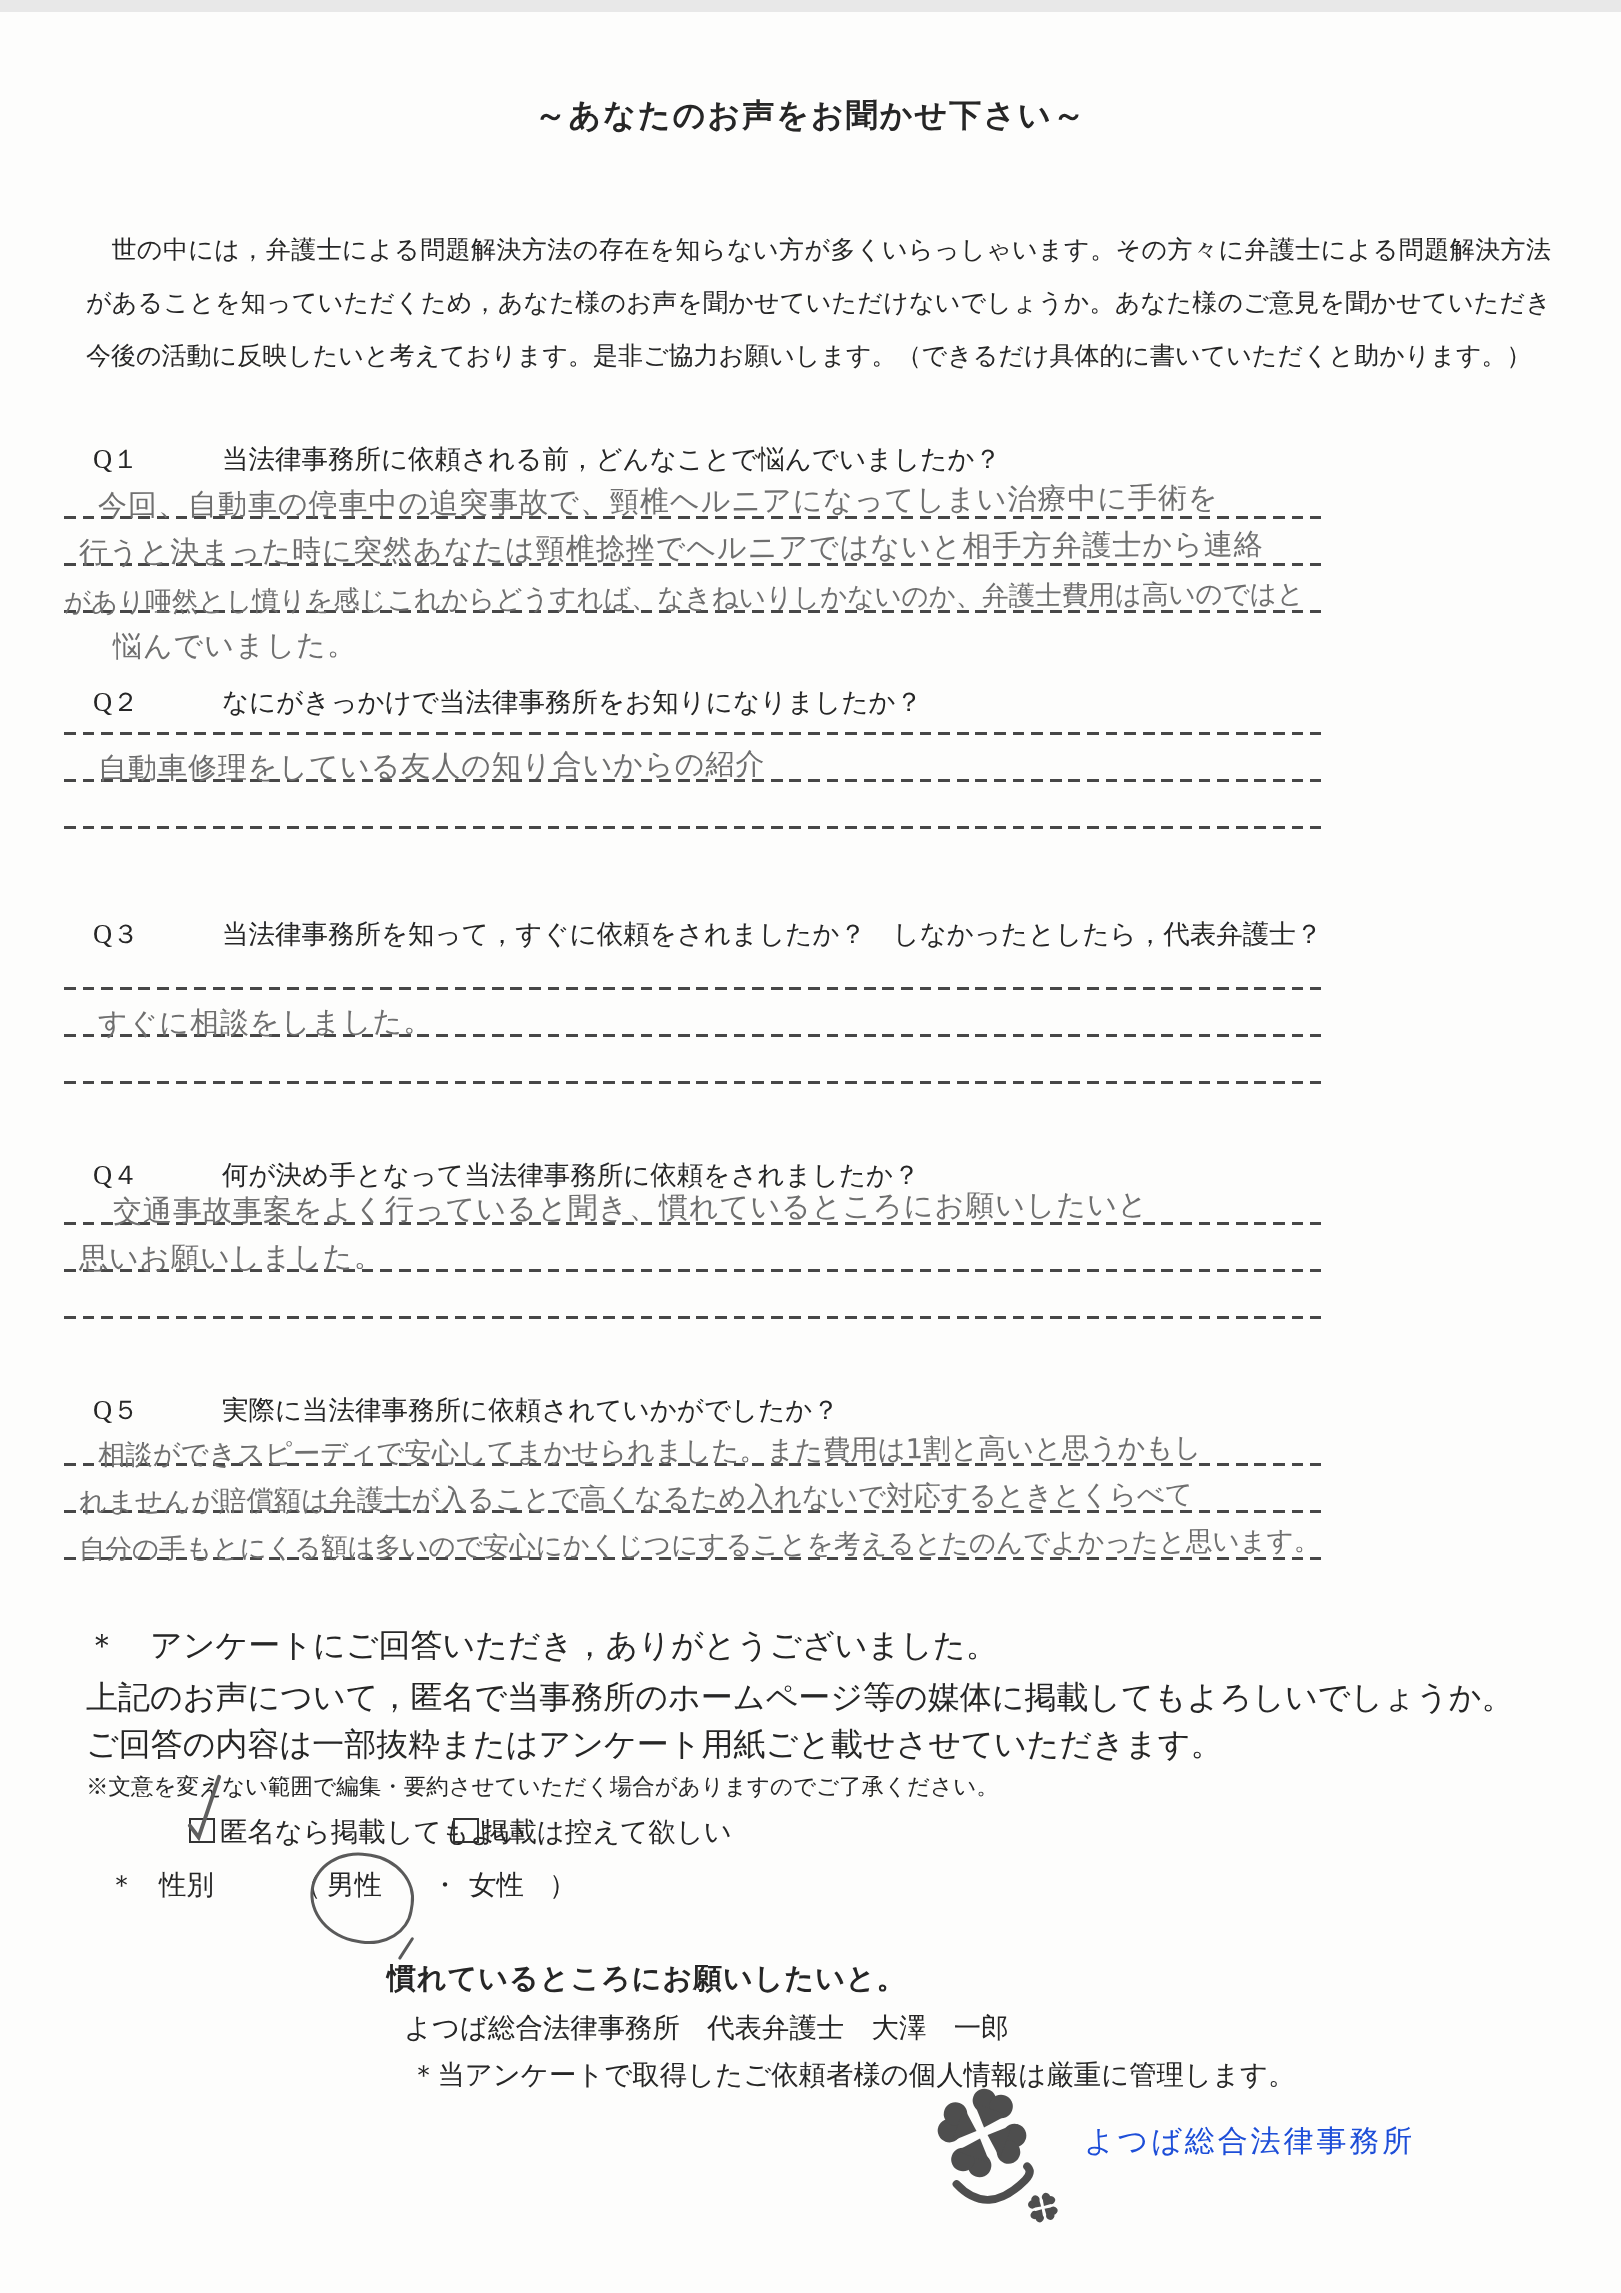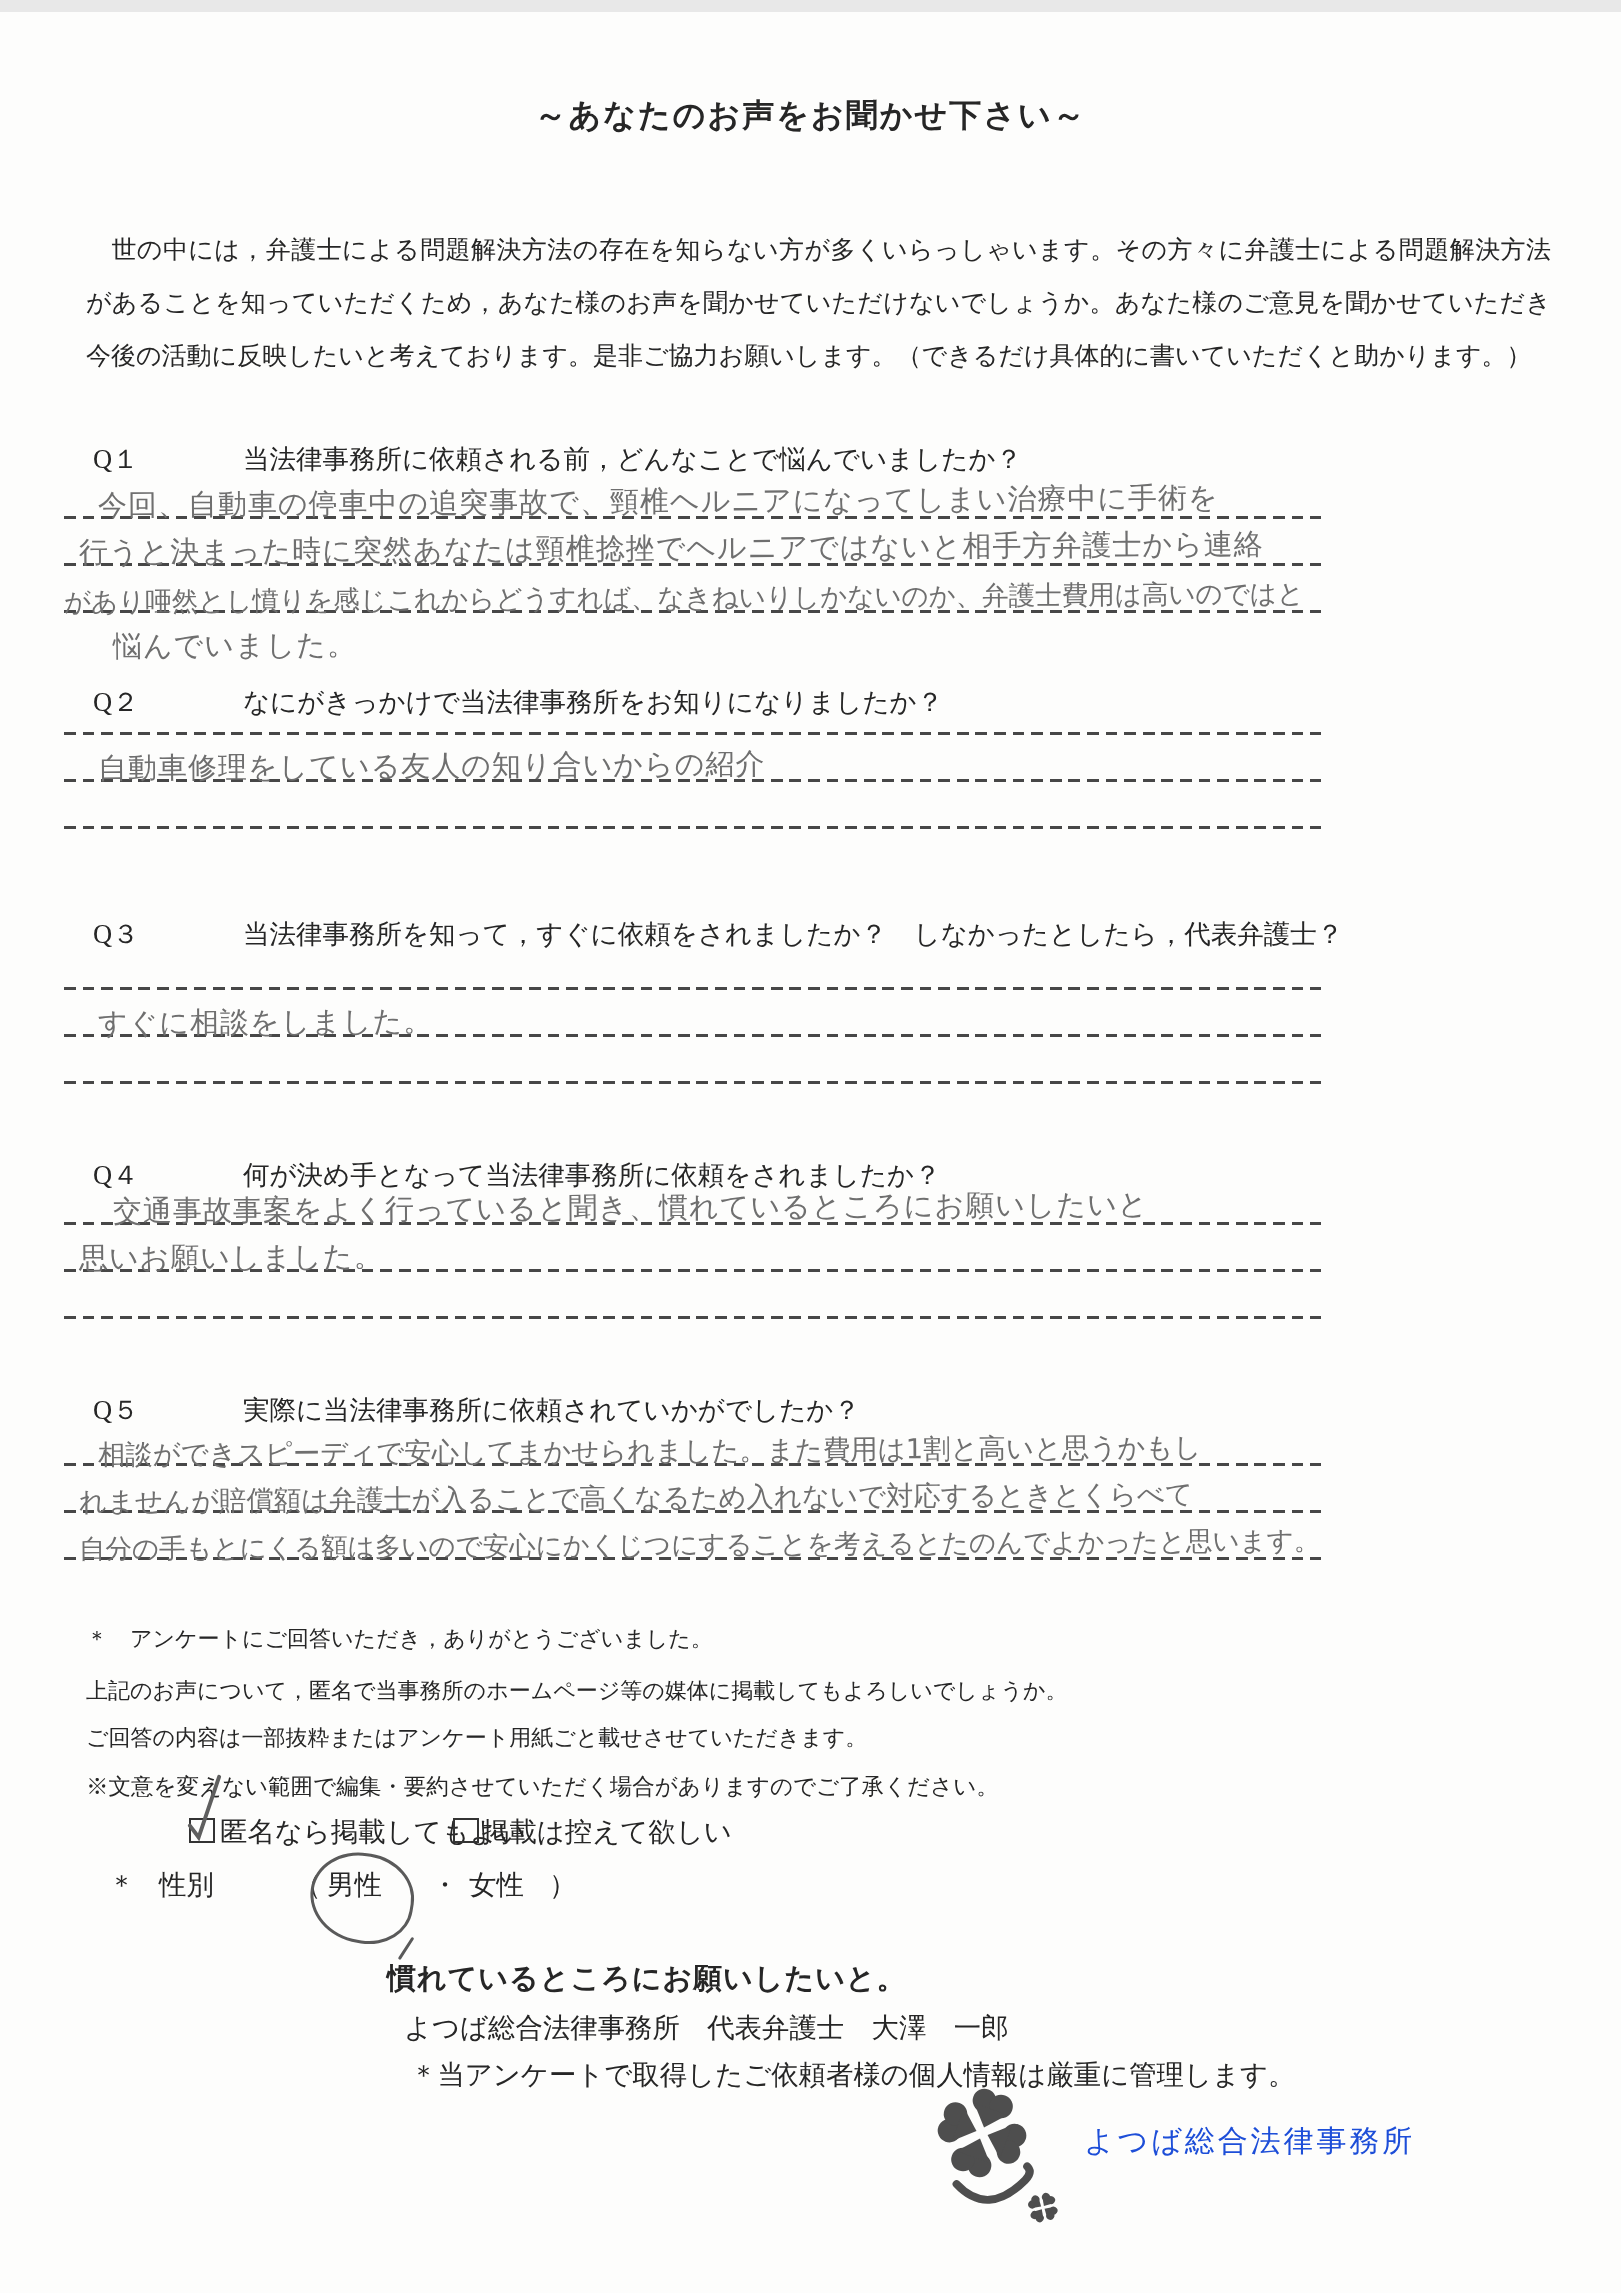--- a/index.html
+++ b/index.html
@@ -13,21 +13,21 @@
     overflow:hidden;
   }
   .title{
     position:absolute;top:82px;left:0;width:100%;
     text-align:center;font-size:32px;font-weight:bold;letter-spacing:2px;
   }
   .intro{
     position:absolute;top:186px;left:86px;width:1465px;
     font-size:25px;line-height:53px;text-align:justify;
   }
-  .q-header{position:absolute;left:93px;font-size:26.5px;display:flex;gap:21px;}
+  .q-header{position:absolute;left:93px;font-size:26.5px;display:flex;}
   .q-label{width:129px;flex:0 0 129px;}
   .q-text{white-space:nowrap;}
   .qh1{top:429px}.qh2{top:672px}.qh3{top:904px}.qh4{top:1145px}.qh5{top:1380px}
 
   .answers{position:absolute;left:64px;width:1257px;}
   .a1{top:460px}.a2{top:676px}.a3{top:931px}.a4{top:1166px}.a5{top:1407px}
   .ans-line{position:relative;height:47px;}
   .ans-line::after{
     content:"";position:absolute;left:0;right:0;bottom:0;height:2.9px;
     background:repeating-linear-gradient(90deg,#474747 0 11.8px,transparent 11.8px 18.6px);
@@ -39,21 +39,21 @@
     font-size:29px;color:#6f6f6f;white-space:nowrap;
     letter-spacing:1px;transform:rotate(-0.4deg);transform-origin:left bottom;
     z-index:2;
   }
   .hw.l0{left:0;}
   .hw.l15{left:14.7px;}
   .hw.l50{left:49px;}
   .hw.small{font-size:26.5px;letter-spacing:0;}
   .hw.med{font-size:27.4px;letter-spacing:0;}
 
-  .foot-line{position:absolute;left:86px;font-size:22px;white-space:nowrap;}
+  .foot-line{position:absolute;left:86px;font-size:32px;white-space:nowrap;}
   .fl-thanks{top:1612px;}
   .fl-pubq{top:1664px;}
   .fl-pubd{top:1711px;}
   .fl-edit{top:1759px;font-size:22.5px;}
 
   .consent-row{position:absolute;top:1800px;left:0;width:100%;height:49px;font-size:27.4px;}
   .cbox{
     position:absolute;top:5.9px;width:25.5px;height:25.5px;
     border:2.5px solid #333;background:transparent;box-sizing:border-box;
   }

